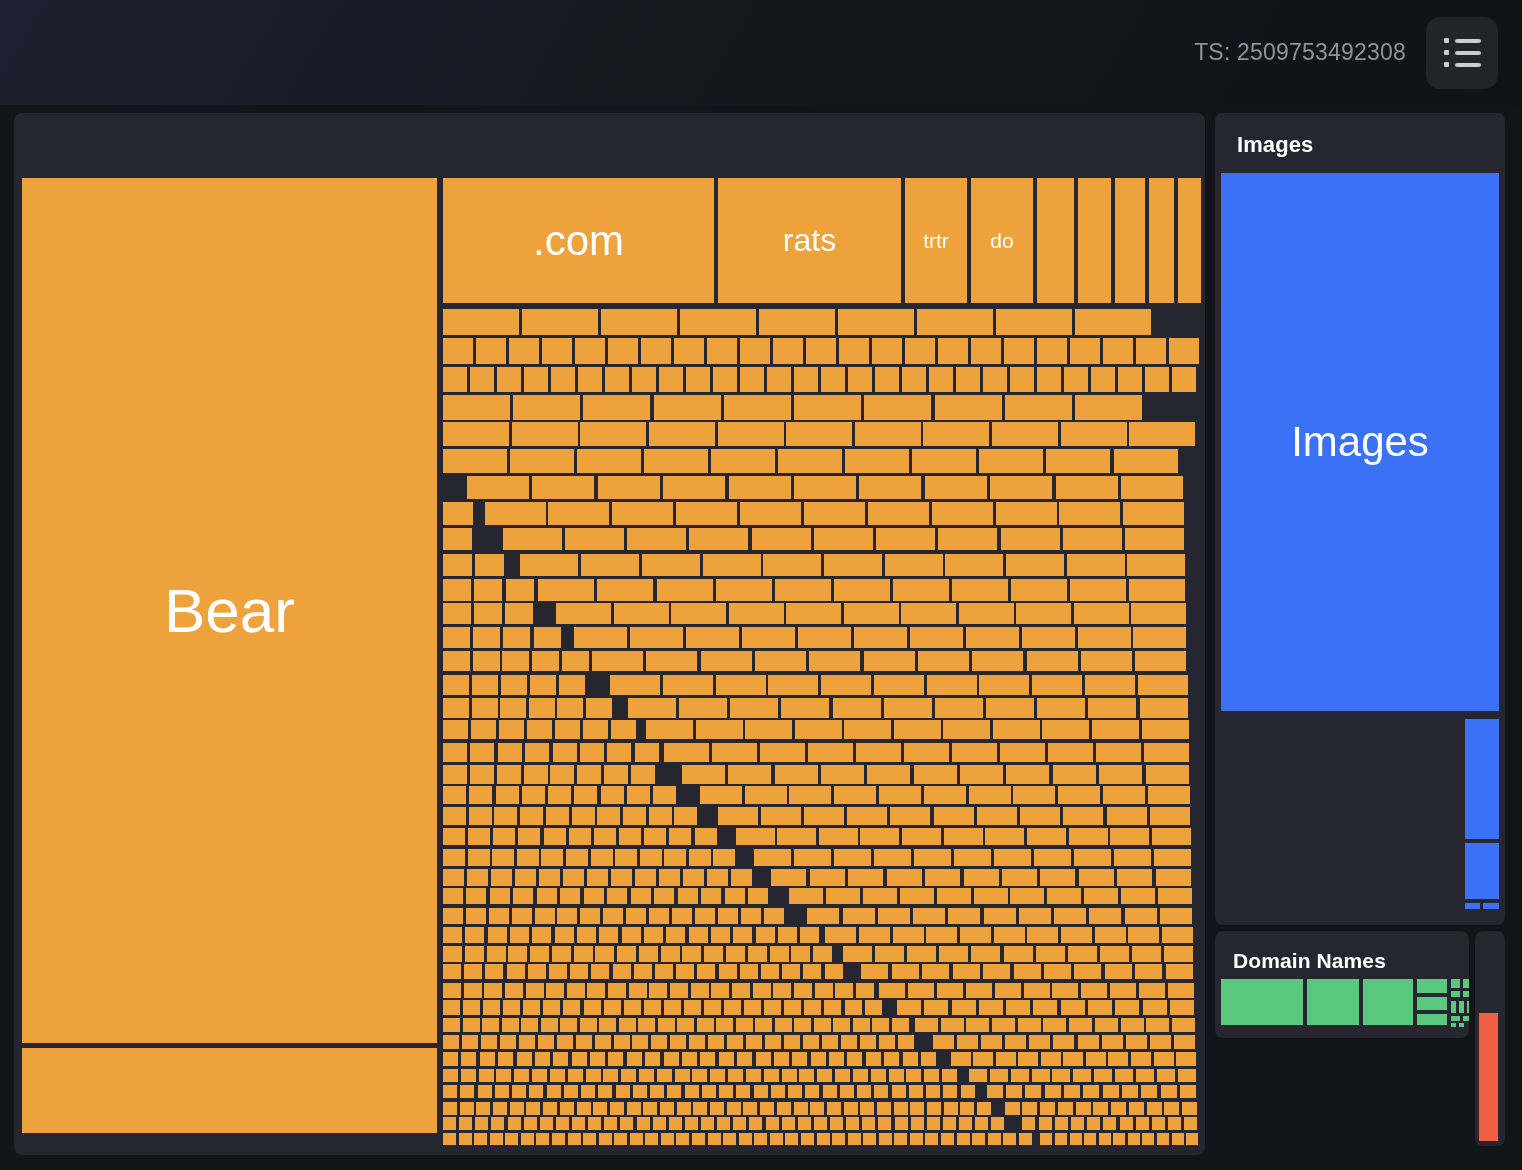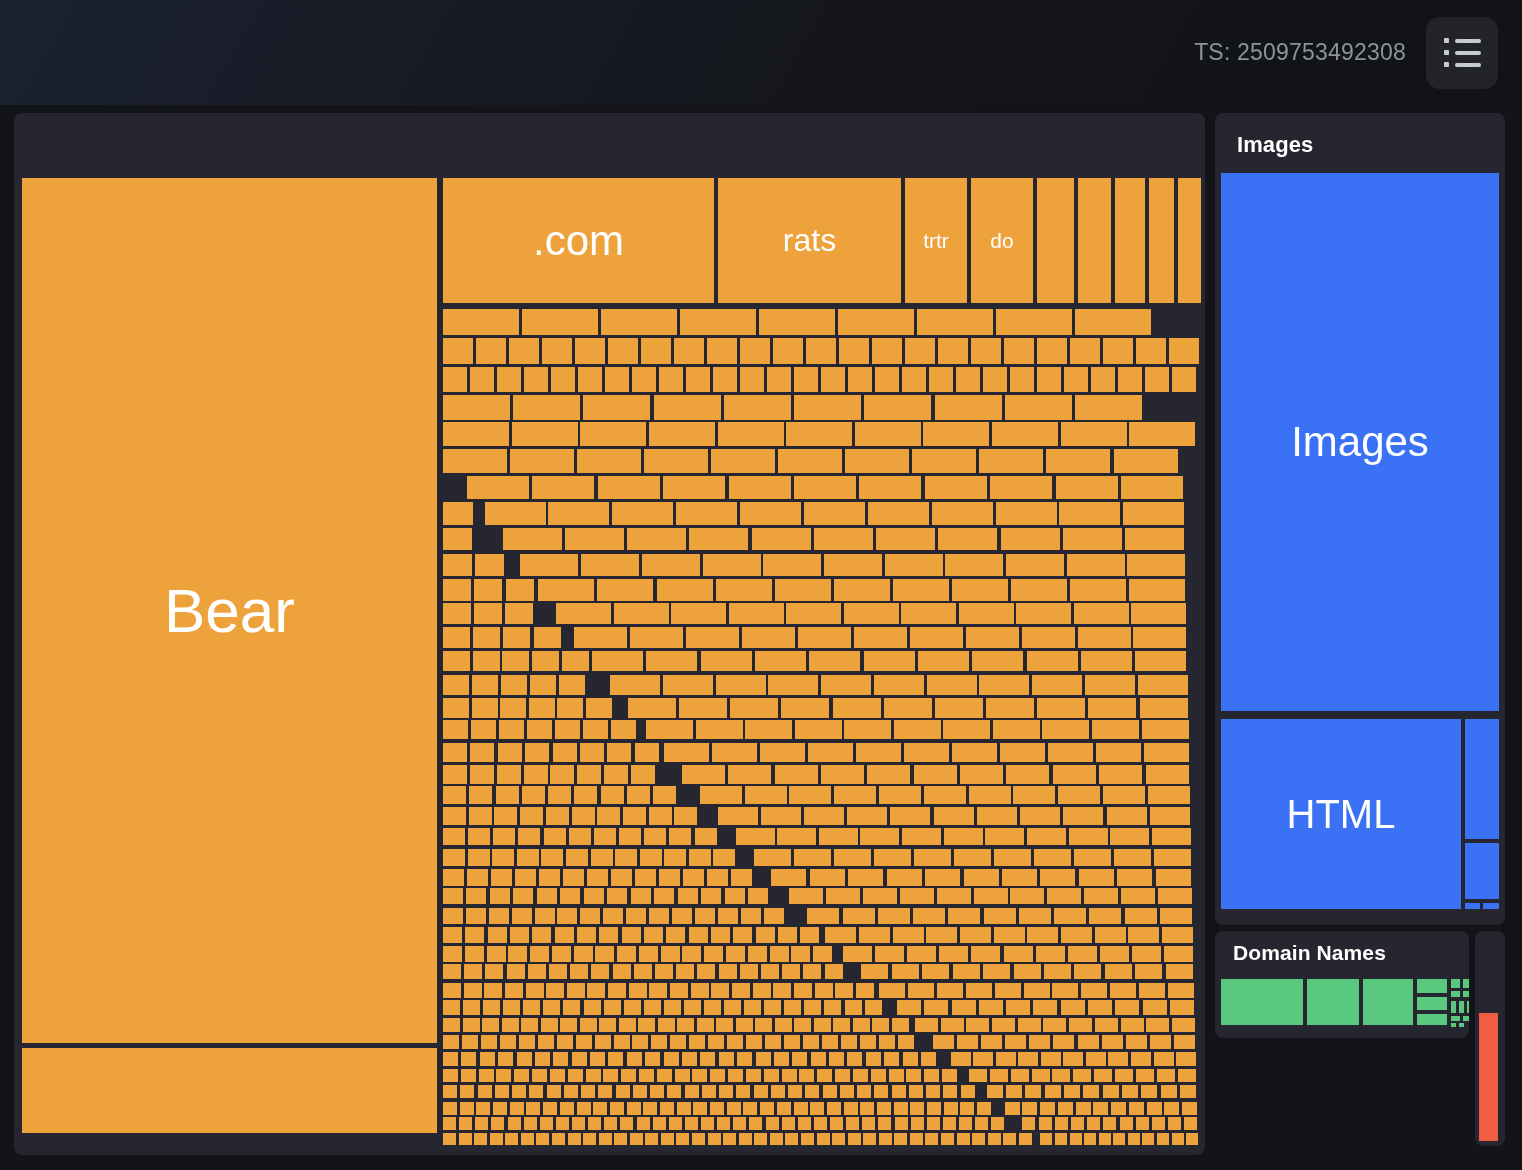--- a/index.html
+++ b/index.html
@@ -62,21 +62,21 @@
   .panel {
     position: absolute;
     background: #25262f;
     border-radius: 8px;
     overflow: hidden;
   }
   .panel-title {
     color: #ffffff; font-size: 22px; font-weight: bold;
     padding: 19px 0 0 22px; letter-spacing: 0.1px;
   }
-  .panel-title.small { font-size: 21px; padding: 10px 0 0 18px; }
+  .panel-title.small { font-size: 21px; padding: 10px 0 0 18px; margin-top: 8px; }
   .tile-area { position: absolute; }
   .tile {
     position: absolute;
     background: #eda23c;
     display: flex; align-items: center; justify-content: center;
     color: #ffffff; overflow: hidden; white-space: nowrap;
   }
   .tile.blue   { background: #3b72f5; }
   .tile.green  { background: #5bc87f; }
   .tile.purple { background: #8c5ce8; }
@@ -1065,23 +1065,20 @@
         <div class="tile" style="left: 1005px; top: 1020px; width: 13px; height: 12px;"></div>
       </div>
   </div>
 
   <div class="panel" id="panel-media" style="left:1215px; top:8px; width:290px; height:812px;">
     <div class="panel-title">Images</div>
     <div class="tile-area" id="media-tiles" style="left:0; top:0; width:290px; height:812px;">
         <div class="tile blue" style="left: 6px; top: 60px; width: 278px; height: 538px;">
           <span style="font-size: 42px;">Images</span>
         </div>
-        <div class="tile blue" style="left: 6px; top: 606px; width: 240px; height: 190px;">
-          <span style="font-size: 40px;">HTML</span>
-        </div>
         <div class="tile blue" style="left: 250px; top: 606px; width: 34px; height: 120px;"></div>
         <div class="tile blue" style="left: 250px; top: 730px; width: 34px; height: 56px;"></div>
         <div class="tile blue" style="left: 250px; top: 790px; width: 15px; height: 6px;"></div>
         <div class="tile blue" style="left: 268px; top: 790px; width: 16px; height: 6px;"></div>
       </div>
   </div>
 
   <div class="panel" id="panel-domains" style="left:1215px; top:826px; width:254px; height:107px;">
     <div class="panel-title small">Domain Names</div>
     <div class="tile-area" id="domain-tiles" style="left:0; top:0; width:254px; height:107px;">

